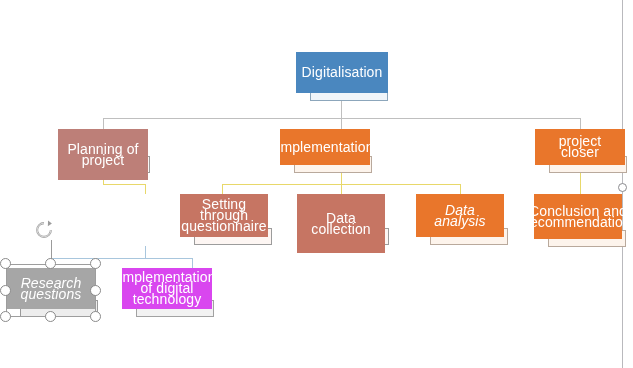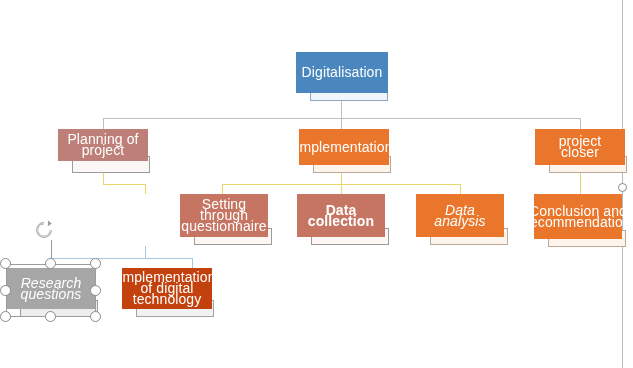--- a/index.html
+++ b/index.html
@@ -57,21 +57,21 @@
   }
 
   .c-blue   .bar{background:#4a87bf;}
   .c-blue   .slot{background:#eff5fa;border-color:#8ca6bb;}
   .c-rose   .bar{background:#bd7f78;}
   .c-rose   .slot{background:#fbf7f6;}
   .c-orange .bar{background:#e9762b;}
   .c-orange .slot{background:#fdf4ec;border-color:#b9a99c;}
   .c-terra  .bar{background:#c67563;}
   .c-terra  .slot{background:#fdf6f3;}
-  .c-gray   .bar{background:#c2410c;}
+  .c-gray   .bar{background:#d946ef;}
   .c-gray   .slot{background:#f2f2f2;border-color:#a2a2a2;}
   .c-sel    .bar{background:#a6a6a6;}
   .c-sel    .slot{background:#ededed;border-color:#9a9a9a;}
 
   
   .sel-box{
     position:absolute;
     border:1px solid #9d9d9d;
     box-sizing:border-box;
     pointer-events:none;
@@ -125,42 +125,42 @@
   <div class="conn b v" style="left:50px;top:258px;height:10px;"></div>
   <div class="conn b v" style="left:192px;top:258px;height:10px;"></div>
 
   <div class="node c-blue" style="left:296px;top:52px;width:92px;height:49px;">
     <div class="slot" style="left:14px;top:32px;width:78px;height:17px;"></div>
     <div class="bar" style="width:92px;height:41px;">Digitalisation</div>
   </div>
 
   <div class="node c-rose" style="left:58px;top:129px;width:90px;height:44px;">
     <div class="slot" style="left:14px;top:27px;width:78px;height:17px;"></div>
-    <div class="bar" style="width:90px;height:32px;">Planning of project</div>
+    <div class="bar" style="width:90px;height:51px;">Planning of project</div>
   </div>
 
-  <div class="node c-orange" style="left:299px;top:129px;width:90px;height:56px;">
+  <div class="node c-orange" style="left:280px;top:129px;width:90px;height:56px;">
     <div class="slot" style="left:14px;top:27px;width:78px;height:17px;"></div>
     <div class="bar" style="width:90px;height:36px;">Implementation</div>
   </div>
 
   <div class="node c-orange" style="left:535px;top:129px;width:90px;height:36px;">
     <div class="slot" style="left:14px;top:27px;width:78px;height:17px;"></div>
     <div class="bar" style="width:90px;height:36px;">project closer</div>
   </div>
 
 
   <div class="node c-terra" style="left:180px;top:194px;width:88px;height:51px;">
     <div class="slot" style="left:14px;top:34px;width:78px;height:17px;"></div>
     <div class="bar" style="width:88px;height:43px;">Setting through questionnaire</div>
   </div>
 
   <div class="node c-terra" style="left:297px;top:194px;width:88px;height:51px;">
     <div class="slot" style="left:14px;top:34px;width:78px;height:17px;"></div>
-    <div class="bar" style="width:88px;height:43px;font-weight:bold;">Data collection</div>
+    <div class="bar" style="width:88px;height:59px;">Data collection</div>
   </div>
 
   <div class="node c-orange" style="left:416px;top:194px;width:88px;height:51px;font-style:italic;">
     <div class="slot" style="left:14px;top:34px;width:78px;height:17px;"></div>
     <div class="bar" style="width:88px;height:43px;">Data analysis</div>
   </div>
 
   <div class="node c-orange" style="left:534px;top:194px;width:88px;height:38px;">
     <div class="slot" style="left:14px;top:36px;width:78px;height:17px;"></div>
     <div class="bar" style="width:88px;height:45px;">Conclusion and recommendation</div>

